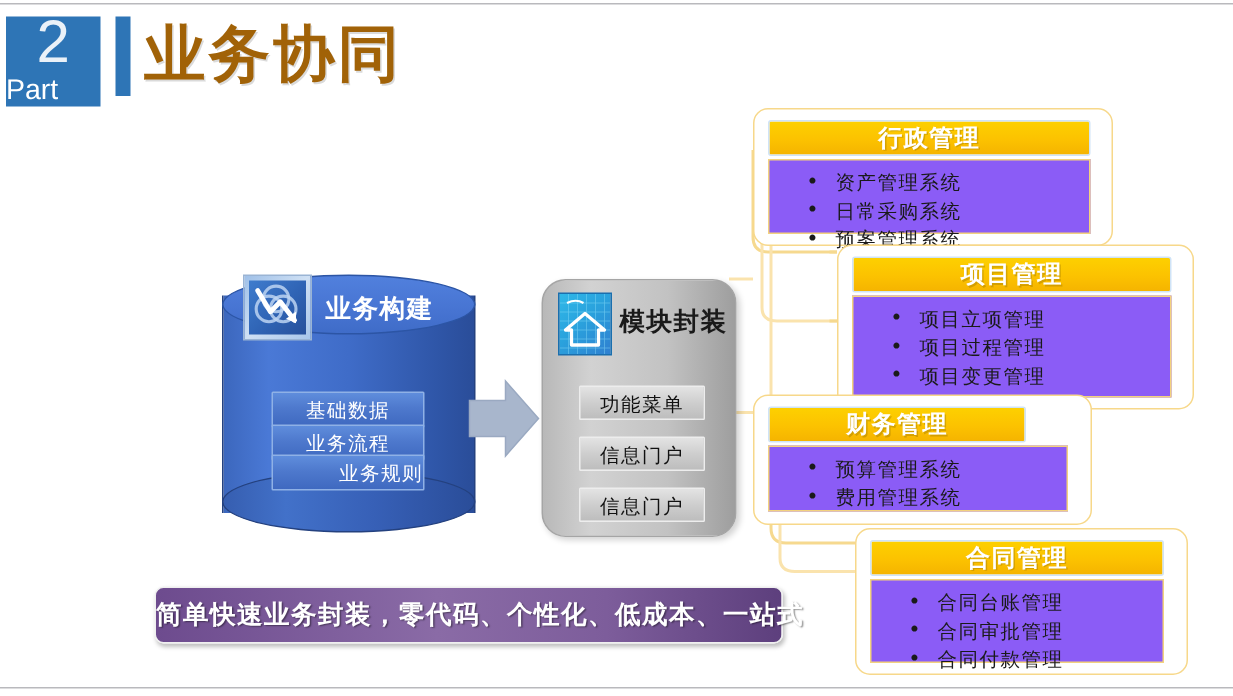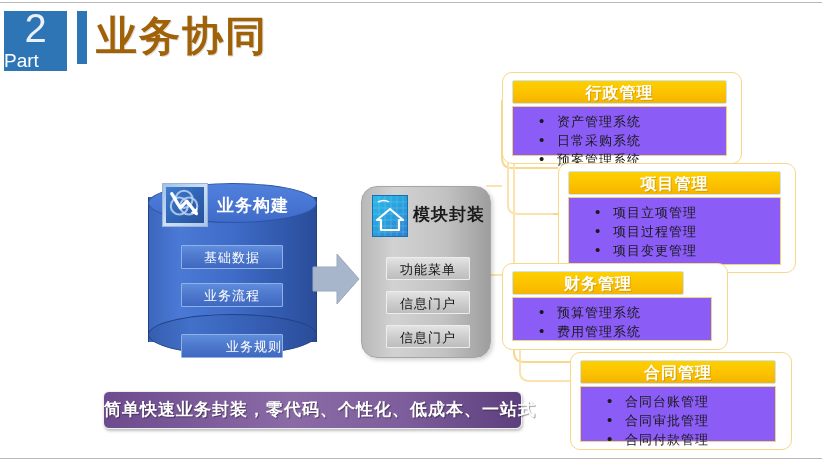--- a/index.html
+++ b/index.html
@@ -132,23 +132,23 @@
     background: linear-gradient(to bottom, #5f8ddc 0%, #4e79cd 45%, #3f69c0 100%);
     border: 1px solid #8fb1e6;
     border-radius: 1px;
     color: #ffffff;
     font-size: 13px;
     line-height: 24px;
     text-align: center;
     letter-spacing: 1px;
     box-sizing: border-box;
   }
-  #cyl-chip-0 { top: 62px; }
+  #cyl-chip-0 { top: 78px; }
   #cyl-chip-1 { top: 100px; }
-  #cyl-chip-2 { top: 151px; padding-left: 44px; }
+  #cyl-chip-2 { top: 120px; padding-left: 44px; }
 
   
   #cyl-icon {
     position: absolute;
     left: 14px;
     top: 0px;
     width: 46px;
     height: 44px;
     background: linear-gradient(135deg, #9fc0e8 0%, #cfe0f4 50%, #a8c6ea 100%);
     border: 1px solid #9ab4d4;

